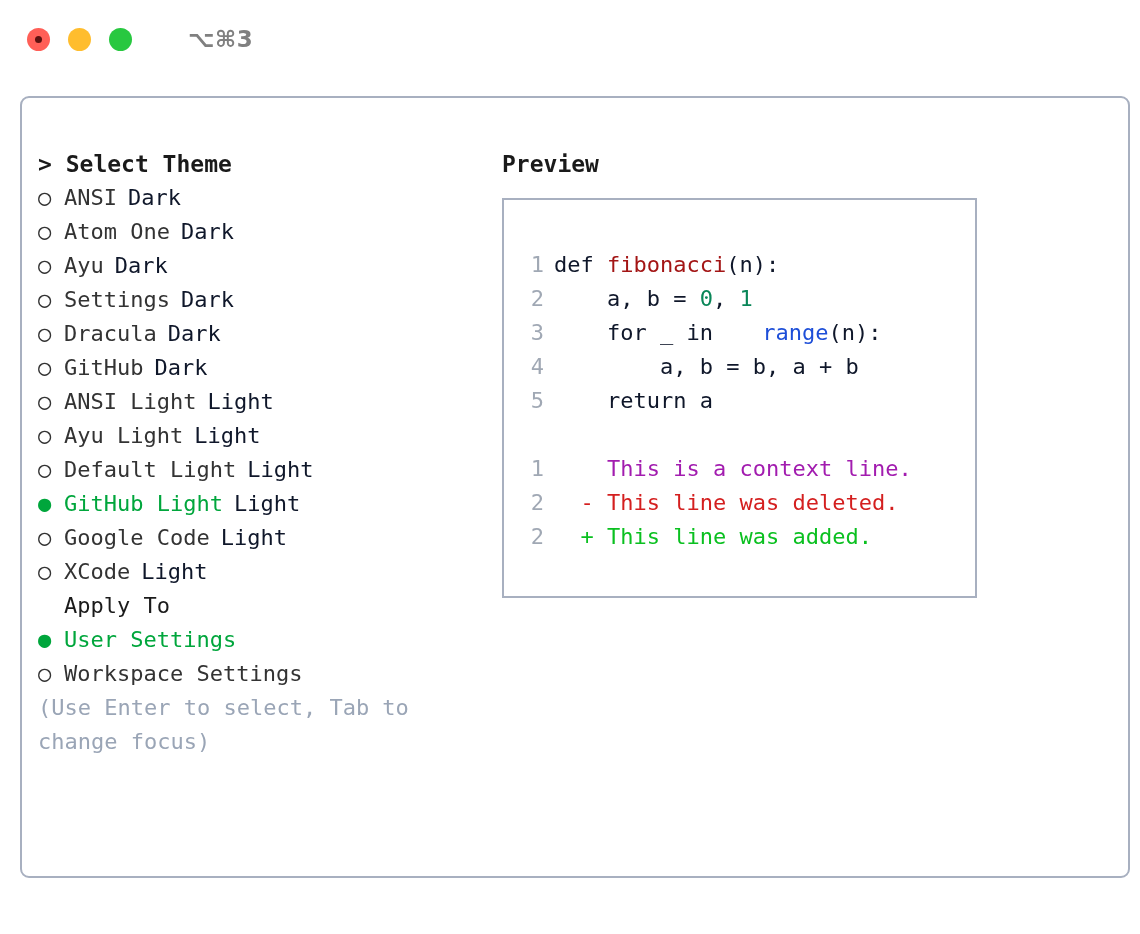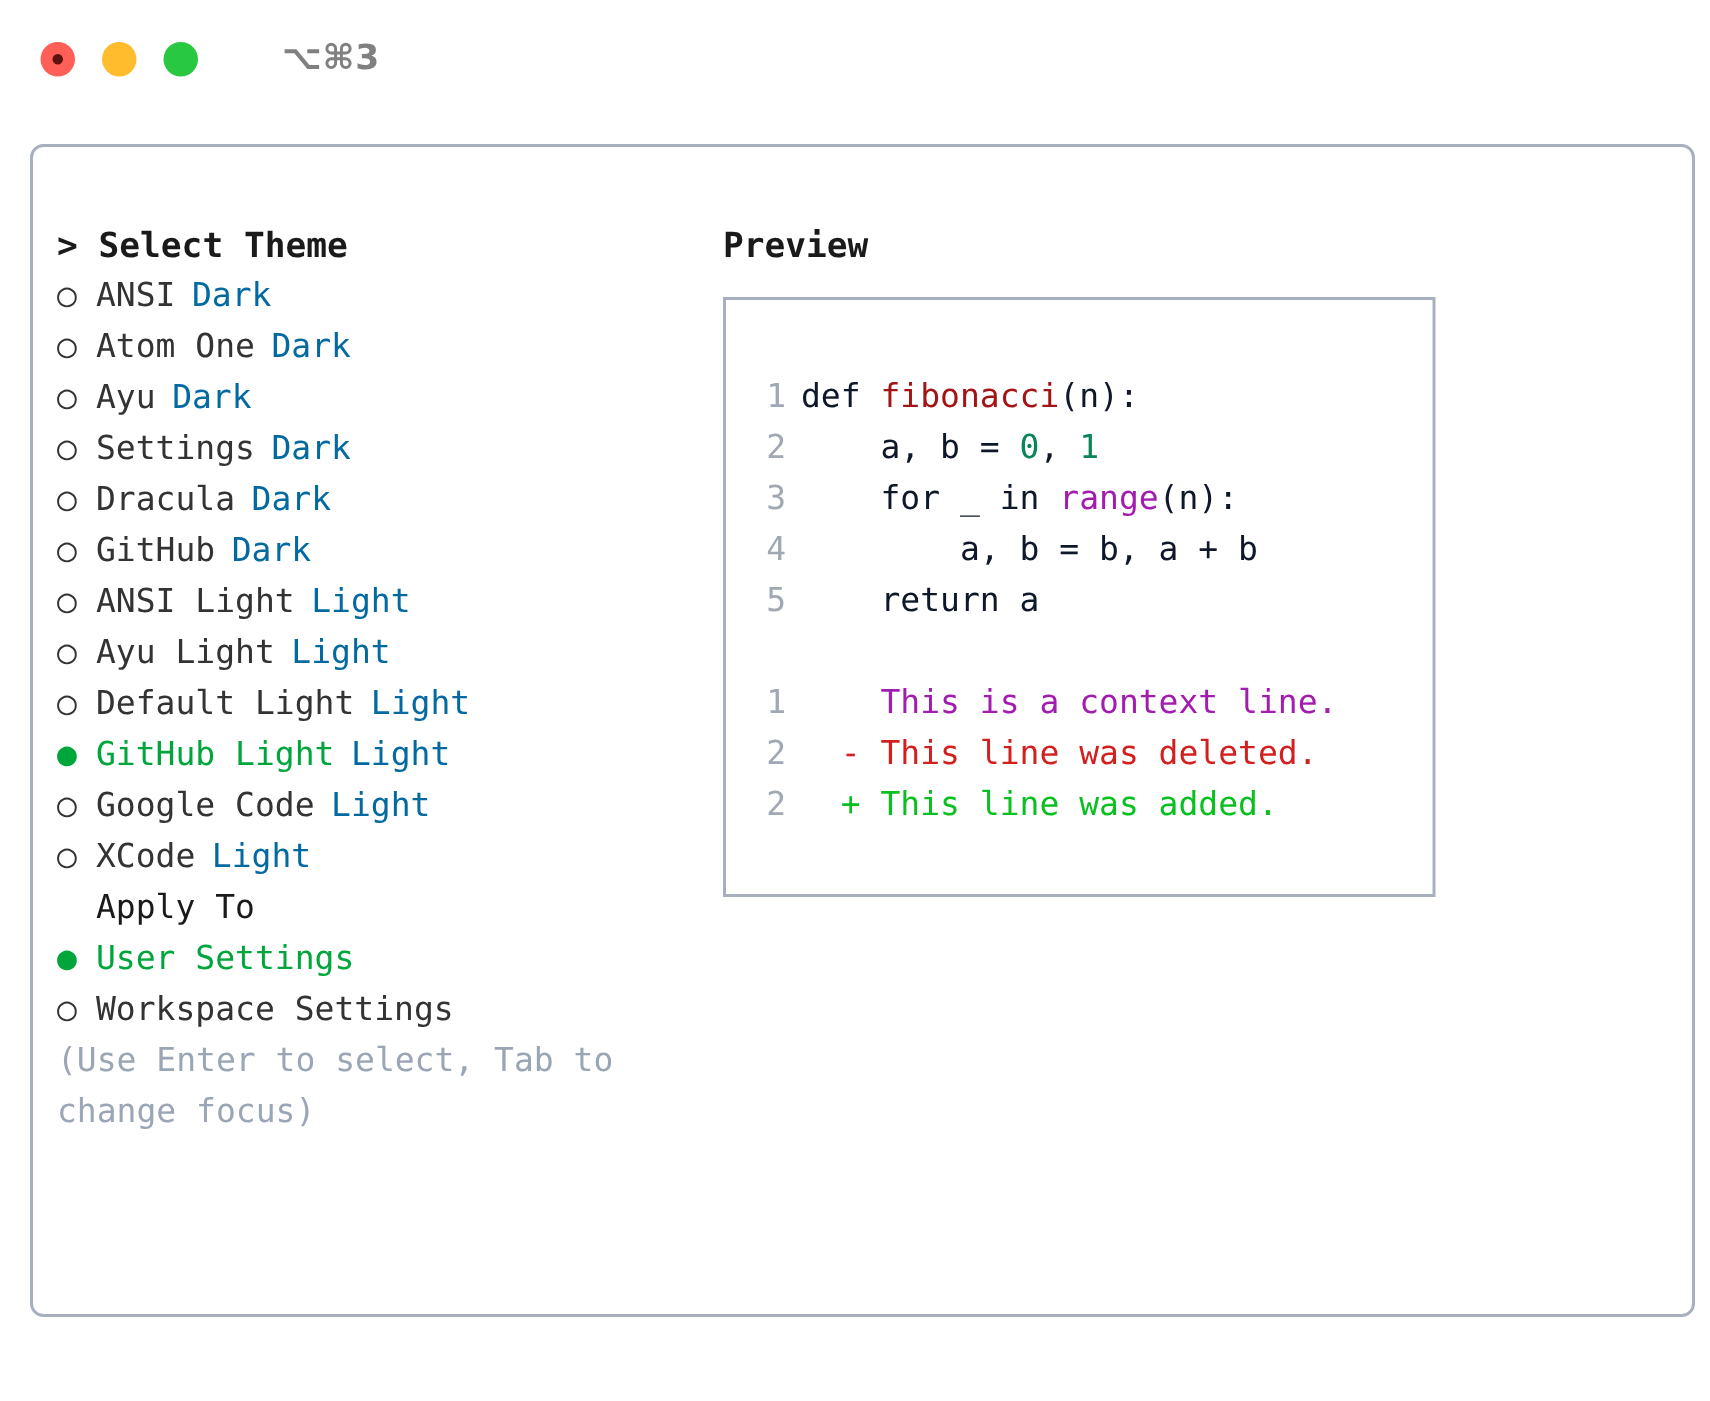--- a/index.html
+++ b/index.html
@@ -118,21 +118,21 @@
   .marker {
     display: inline-block;
     width: 26px;
     color: #333333;
     flex: none;
   }
   .theme-row.selected .marker { color: #00a63c; }
   .theme-row.selected .theme-name { color: #00a63c; }
   .theme-name { color: #333333; }
   .theme-kind {
-    color: #0369a1;
+    color: #0f172a;
     margin-left: 11px;
     text-align: right;
   }
 
   .apply-block { }
   .apply-title {
     font-size: 22px;
     line-height: 34px;
     color: #1a1a1a;
     padding-left: 26px;
@@ -143,21 +143,21 @@
     font-size: 22px;
     line-height: 34px;
     color: #9aa5b6;
     width: 410px;
     white-space: pre-wrap;
   }
 
   
   .right-col {
     position: absolute;
-    left: 460px;
+    left: 480px;
     top: 49px;
     width: 490px;
   }
   .preview-title {
     font-size: 23px;
     font-weight: bold;
     color: #1a1a1a;
     line-height: 34px;
     white-space: pre;
   }
@@ -182,21 +182,21 @@
     width: 22px;
     text-align: right;
     flex: none;
     margin-right: 10px;
   }
   .code-text { color: #24292e; }
   .blank-line { height: 34px; }
 
   .tok-fn    { color: #a31515; }
   .tok-num   { color: #098658; }
-  .tok-built { color: #a21caf; }
+  .tok-built { color: #1d4ed8; margin-left: 36px; }
   .tok-plain { color: #0f172a; text-align: center; }
 
   .diff-ctx  { color: #a21caf; }
   .diff-del  { color: #d41f1f; }
   .diff-add  { color: #0ac020; }
 </style>
 </head>
 <body>
 
 <div class="window">

